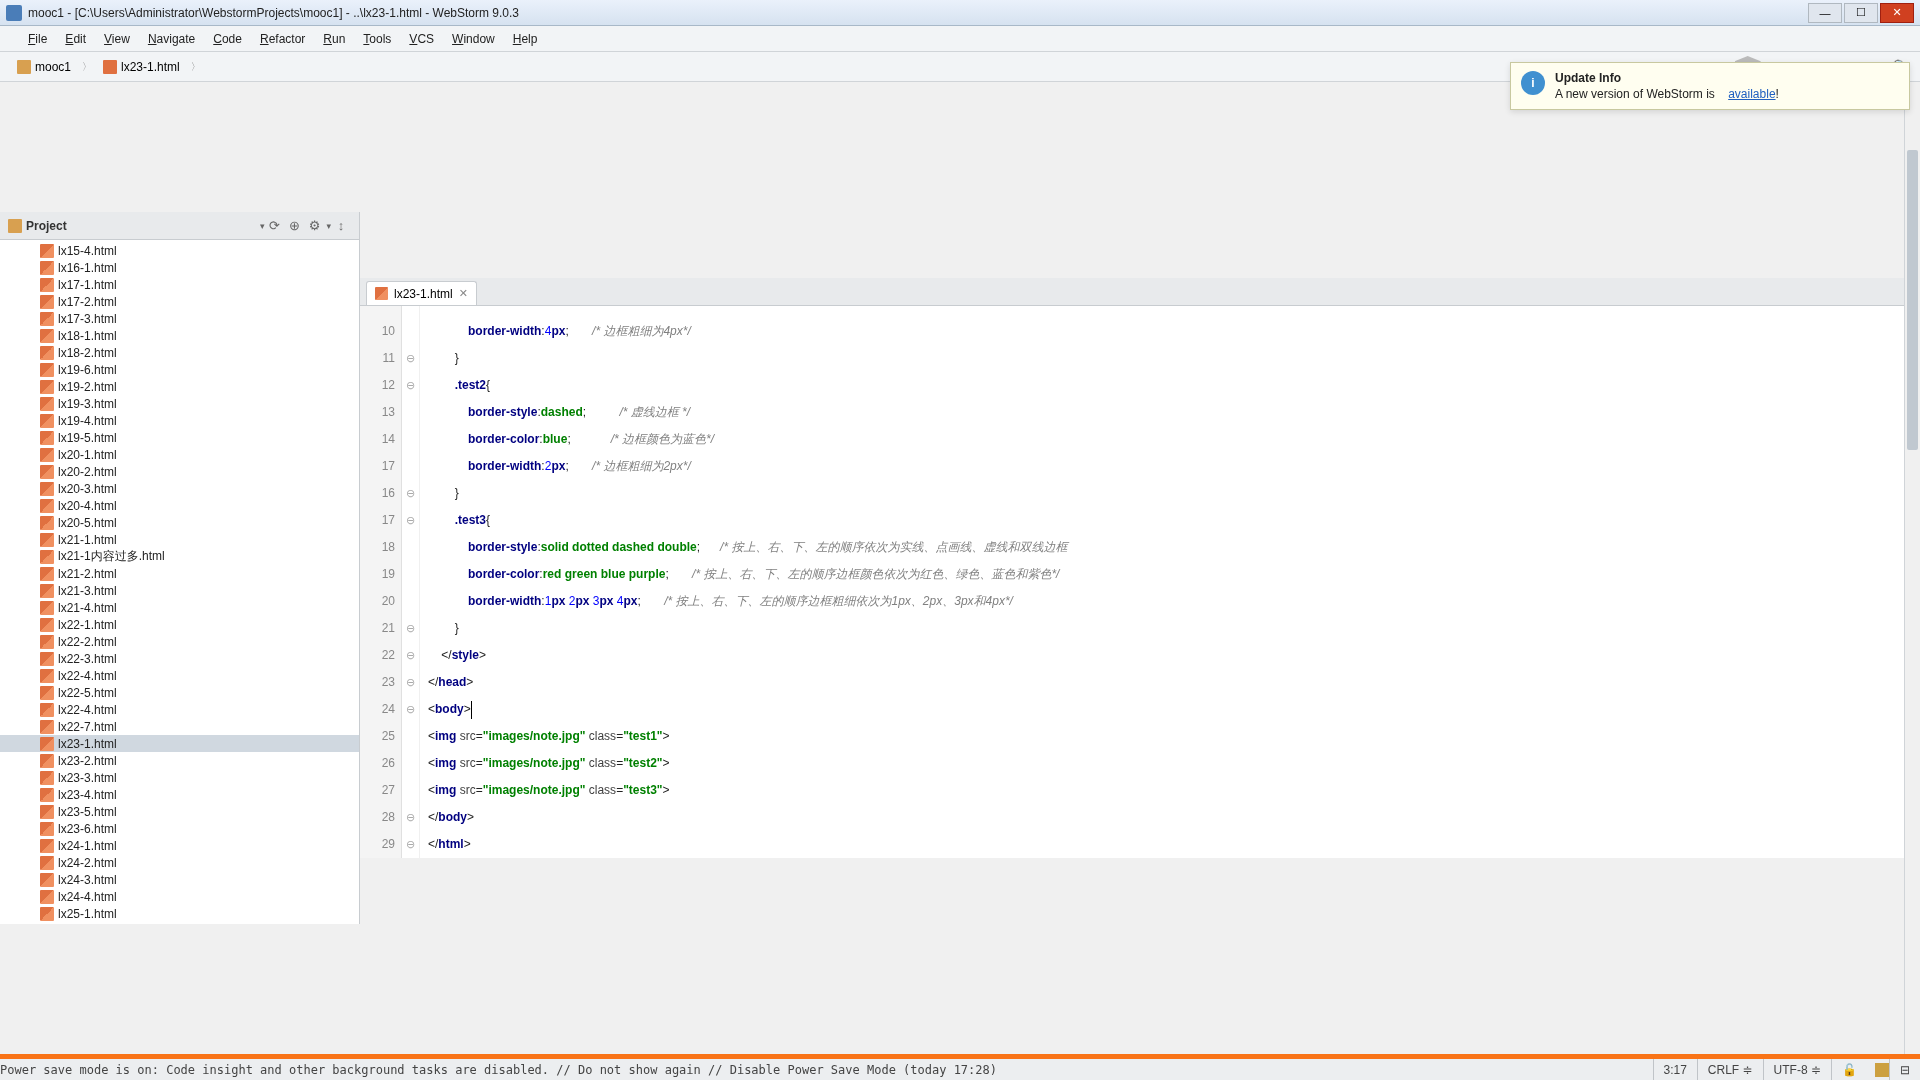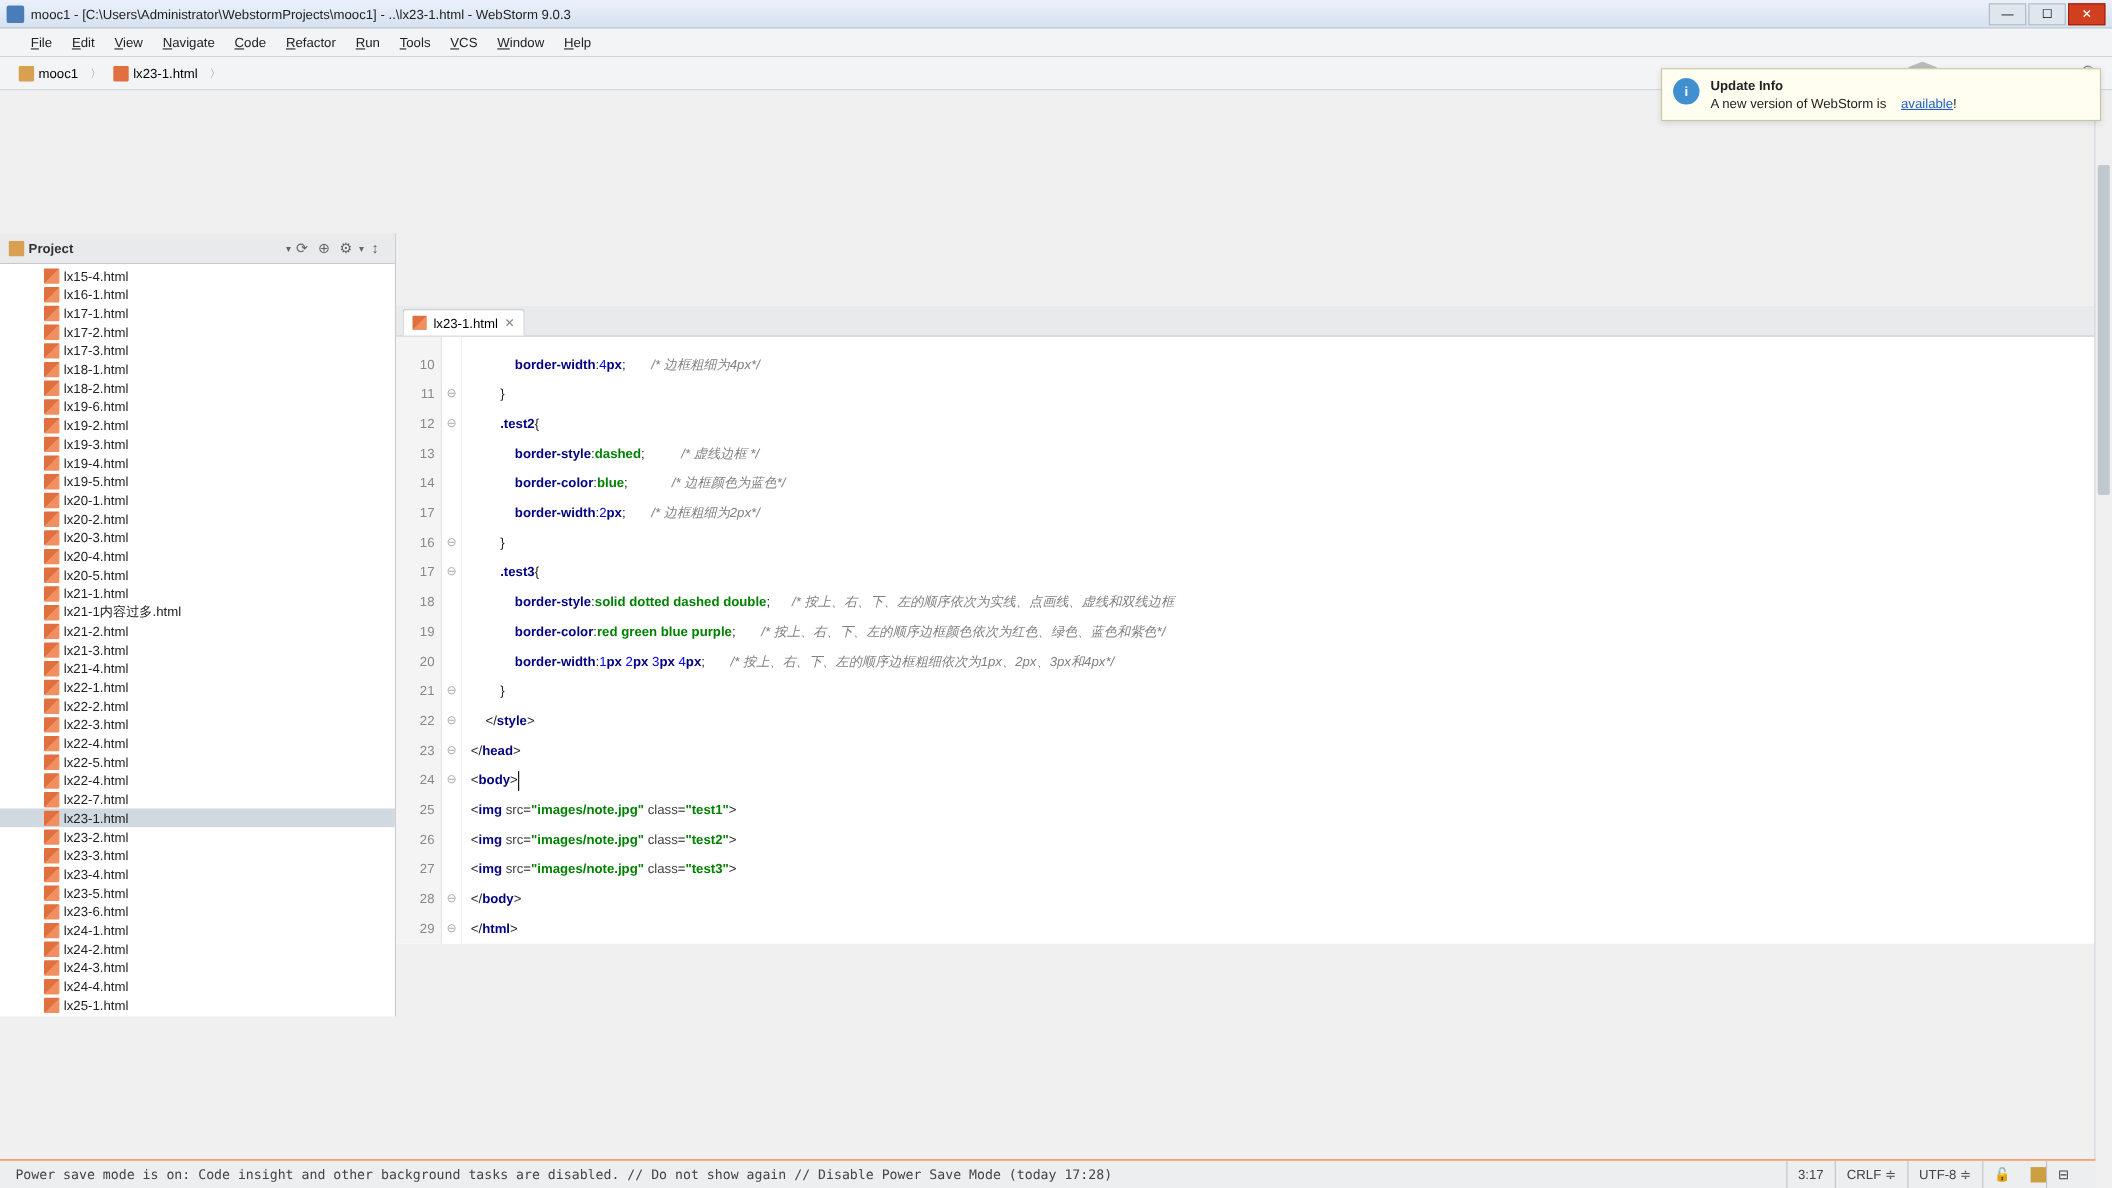--- a/index.html
+++ b/index.html
@@ -67,21 +67,21 @@
 
 .notification { position: absolute; right: 10px; top: 62px; width: 400px; background: #fffef0; border: 1px solid #c8c8a0; padding: 8px 10px; display: flex; gap: 10px; box-shadow: 0 2px 6px rgba(0,0,0,.12); z-index: 10; }
 .notif-ic { width: 24px; height: 24px; border-radius: 50%; background: #4090d0; color: #fff; display: flex; align-items: center; justify-content: center; font-weight: bold; flex-shrink: 0; }
 .notif-title { font-weight: bold; color: #222; margin-bottom: 2px; }
 .notif-body { color: #222; }
 .notif-link { color: #2060c0; text-decoration: underline; margin-left: 10px; }
 
 .watermark { position: absolute; right: 60px; top: 56px; color: #bbb; font-size: 28px; font-weight: bold; letter-spacing: 1px; pointer-events: none; z-index: 5; display:flex; align-items:center; gap:6px; }
 .wm-ic { width:26px; height:26px; background:#bbb; clip-path: polygon(0 20%,50% 0,100% 20%,100% 80%,50% 100%,0 80%); }
 
-.statusbar { height: 26px; background: #eceef0; border-top: 1px solid #f97316; display: flex; align-items: center; padding: 0 14px; color: #444; font-size: 12px; position: absolute; bottom: 0; left: 0; right: 15px; }
+.statusbar { height: 26px; background: #eceef0; border-top: 5px solid #f97316; display: flex; align-items: center; padding: 0 0; color: #444; font-size: 12px; position: absolute; bottom: 0; left: 0; right: 0; }
 .statusbar .sb-left { flex: 1; font-family: "Consolas",monospace; }
 .sb-seg { padding: 0 10px; border-left: 1px solid #c0c4c8; height: 100%; display:flex; align-items:center; }
 .sb-ic { width:14px; height:14px; background:#cca040; margin-left:8px; }
 
 .scrollbar-v { position:absolute; right:0; top:110px; bottom:26px; width:16px; background:#f0f0f0; border-left:1px solid #d0d4d8; }
 .scrollbar-v .thumb { position:absolute; left:2px; right:2px; top:40px; height:300px; background:#c0c8d0; border-radius:2px; }
 </style>
 </head>
 <body>
 

